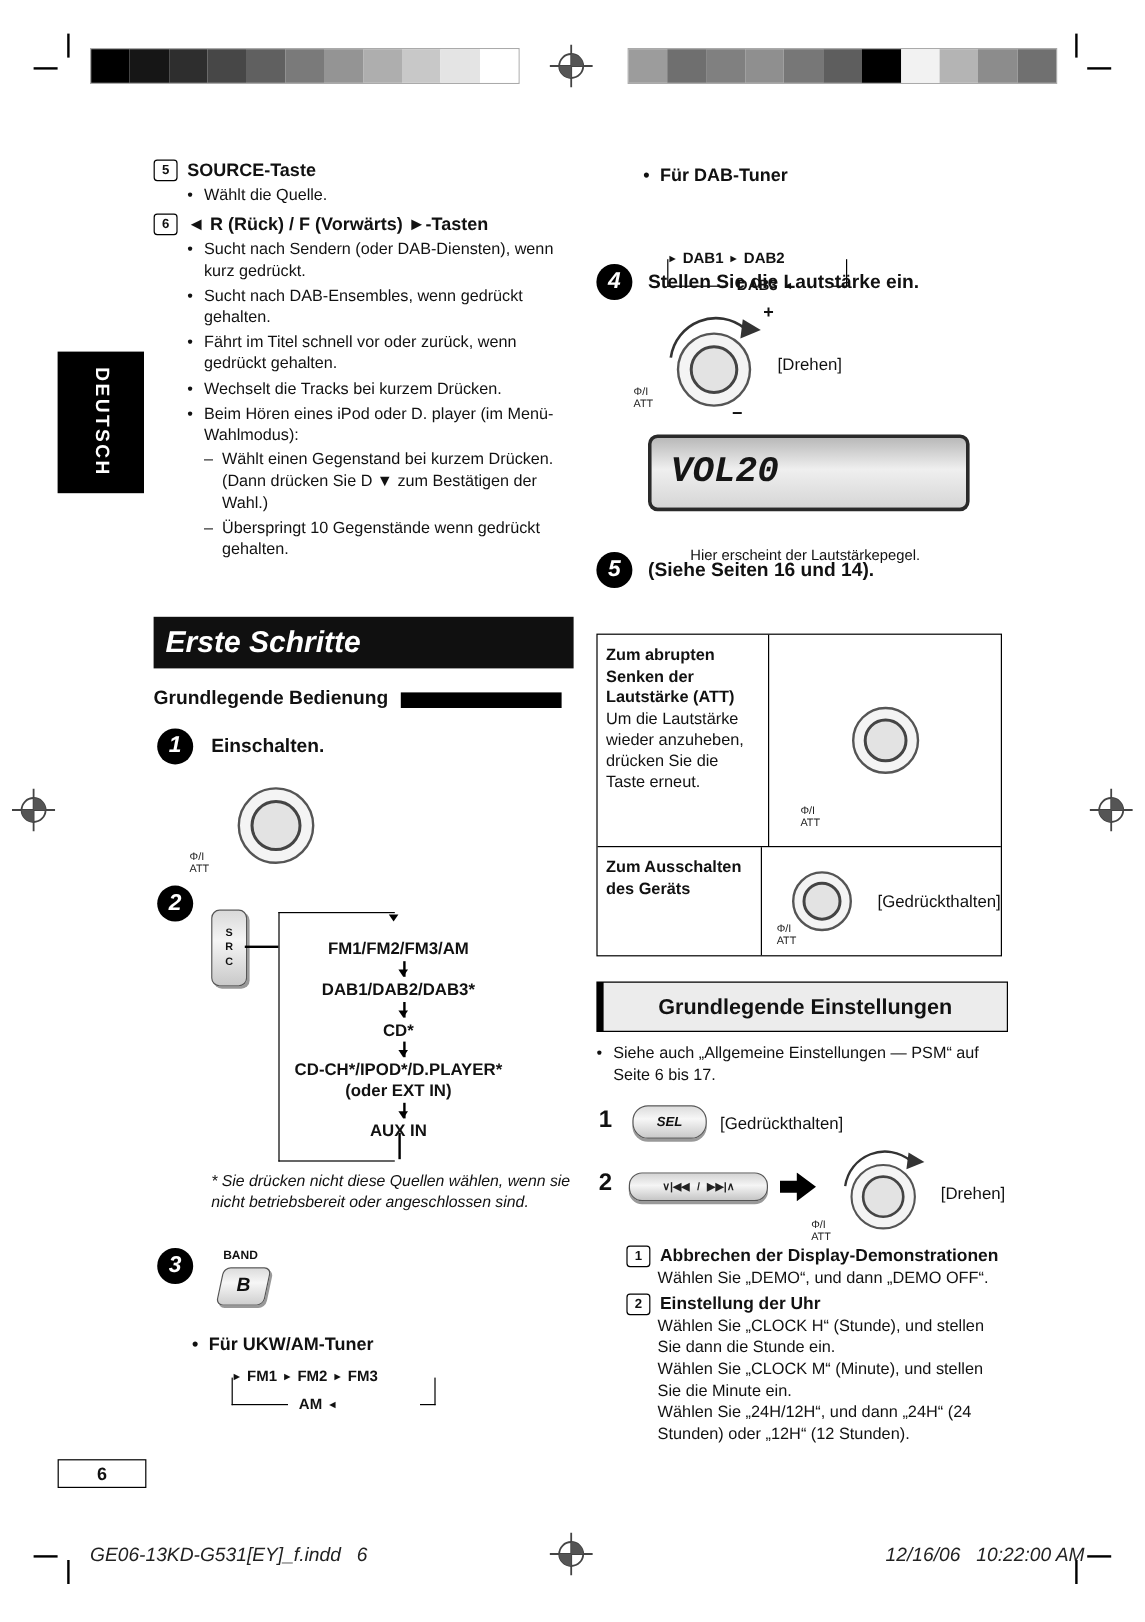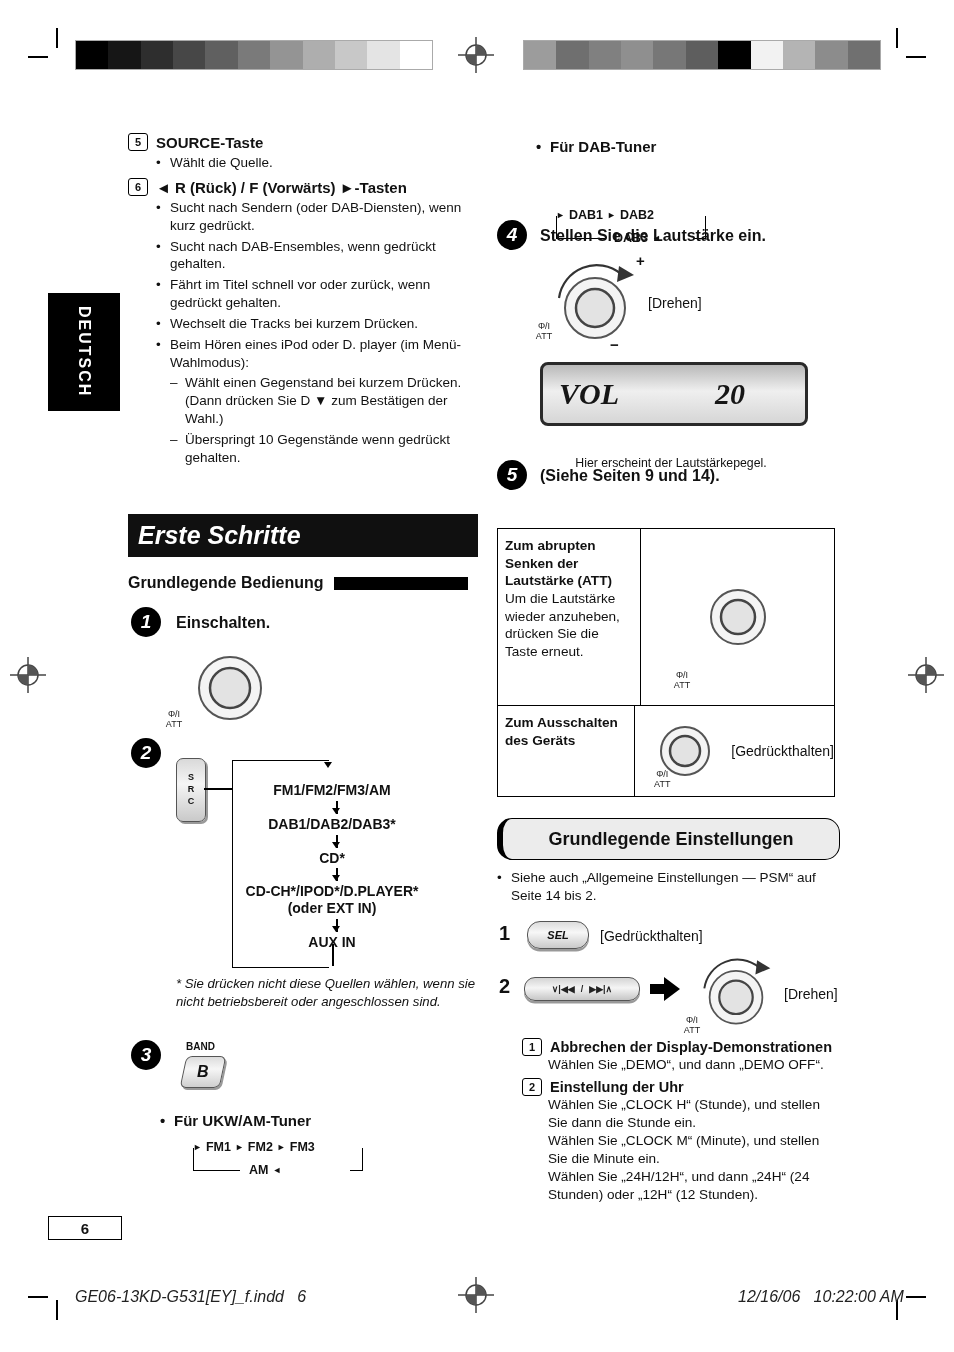--- a/index.html
+++ b/index.html
@@ -32,21 +32,21 @@
   .section-bar{background:#101010;color:#fff;font-size:25px;font-weight:bold;font-style:italic;
                line-height:43px;padding-left:10px;}
   .subsection{display:flex;align-items:center;}
   .subsection .txt{font-size:16px;font-weight:bold;}
   .subsection .bar{height:13px;background:#000;flex:1 1 auto;margin-left:10px;}
 
   .stepnum{position:absolute;width:30px;height:30px;border-radius:50%;background:#000;color:#fff;
            display:flex;align-items:center;justify-content:center;font-weight:bold;font-style:italic;font-size:19px;}
   .step-text{font-size:16px;font-weight:bold;line-height:1.3;}
 
-  .tiny-label{font-size:9px;line-height:1.1;text-align:center;color:#222;}
+  .tiny-label{font-size:9px;line-height:1.1;text-align:left;color:#222;}
 
   
   .src-key{border:1.5px solid #555;border-radius:7px;background:linear-gradient(180deg,#d9d9d9,#f5f5f5 40%,#c9c9c9);
            display:flex;align-items:center;justify-content:center;box-shadow:2px 2px 0 #999;}
   .src-key span{writing-mode:vertical-lr;text-orientation:upright;font-size:9px;font-weight:bold;letter-spacing:2px;}
 
   
   .flow-items{position:relative;}
   .flow-item{width:200px;text-align:center;font-weight:bold;font-size:14px;line-height:1.2;}
   .flow-arrow{width:1.5px;height:13px;background:#000;margin:2px auto;position:relative;}
@@ -65,23 +65,23 @@
   .band-key{border:1.5px solid #555;border-radius:6px;transform:skewX(-12deg);
             background:linear-gradient(180deg,#dcdcdc,#f6f6f6 40%,#cfcfcf);box-shadow:2px 2px 0 #999;
             display:flex;align-items:center;justify-content:center;}
   .band-key span{font-style:italic;font-weight:bold;font-size:16px;transform:skewX(12deg);}
 
   .footnote{font-size:13.2px;font-style:italic;line-height:1.35;}
 
   
   .vol-display{border:3px solid #2a2a2a;border-radius:8px;
                background:linear-gradient(180deg,#b9b9b9,#efefef 45%,#d6d6d6);
-               display:flex;align-items:center;font-family:Liberation Serif, serif;}
+               display:flex;align-items:center;font-family:Liberation Mono, monospace;}
   .vol-display .lab{font-size:30px;font-weight:bold;font-style:italic;margin-left:16px;color:#161616;}
-  .vol-display .val{font-size:30px;font-weight:bold;font-style:italic;margin-left:96px;color:#161616;}
+  .vol-display .val{font-size:30px;font-weight:bold;font-style:italic;color:#161616;}
   .caption{font-size:12.3px;text-align:center;margin-top:28px;}
 
   
   .att-table{border:1.2px solid #000;}
   .att-row{display:flex;border-bottom:1.2px solid #000;}
   .att-row:last-child{border-bottom:none;}
   .att-cell-l{width:128px;border-right:1.2px solid #000;padding:8px 7px;font-size:13.6px;line-height:1.3;}
   .att-cell-r{flex:1;position:relative;display:flex;align-items:center;justify-content:center;}
 
   .settings-box{border:1.5px solid #000;border-left:6px solid #000;background:#ececec;
@@ -359,21 +359,21 @@
   <div class="vol-display abs" style="left:540px;top:362px;width:262px;height:58px;">
     <span class="lab">VOL</span>
     <span class="val">20</span>
   </div>
   <div class="caption abs" style="left:543px;top:428px;width:256px;">Hier erscheint der Lautstärkepegel.</div>
 
   <div class="stepnum" style="left:497px;top:460px;">
       <span>5</span>
     </div>
   <div class="abs step-text" style="left:540px;top:466px;width:300px;">
-    <div>(Siehe Seiten 9 und 14).</div>
+    <div>(Siehe Seiten 16 und 14).</div>
   </div>
 
   <div class="att-table abs" style="left:497px;top:528px;width:336px;">
     <div class="att-row" style="height:176px;">
       <div class="att-cell-l">
         <span class="b">Zum abrupten Senken der Lautstärke (ATT)</span><br>
         <span>Um die Lautstärke wieder anzuheben, drücken Sie die Taste erneut.</span>
       </div>
       <div class="att-cell-r">
         <svg width="72" height="72">
@@ -397,27 +397,27 @@
           </svg>
         <div class="tiny-label abs" style="left:12px;bottom:6px;width:30px;">
           <div>Φ/I</div>
           <div>ATT</div>
         </div>
         <span class="hint" style="margin-left:14px;">[Gedrückthalten]</span>
       </div>
     </div>
   </div>
 
-  <div class="settings-box abs" style="left:497px;top:818px;width:336px;height:40px;border-radius:15px;">
+  <div class="settings-box abs" style="left:497px;top:818px;width:336px;height:40px;">
     <span>Grundlegende Einstellungen</span>
   </div>
 
   <div class="bullet-row abs" style="left:497px;top:866px;width:330px;">
     <span class="dot">•</span>
-    <span>Siehe auch „Allgemeine Einstellungen — PSM“ auf Seite 14 bis 2.</span>
+    <span>Siehe auch „Allgemeine Einstellungen — PSM“ auf Seite 6 bis 17.</span>
   </div>
 
   <div class="bignum abs" style="left:499px;top:922px;">1</div>
   <div class="sel-key abs" style="left:527px;top:921px;width:60px;height:26px;">
     <span>SEL</span>
   </div>
   <div class="abs hint" style="left:600px;top:928px;">[Gedrückthalten]</div>
 
   <div class="bignum abs" style="left:499px;top:975px;">2</div>
   <div class="rocker abs" style="left:524px;top:977px;width:114px;height:22px;">

